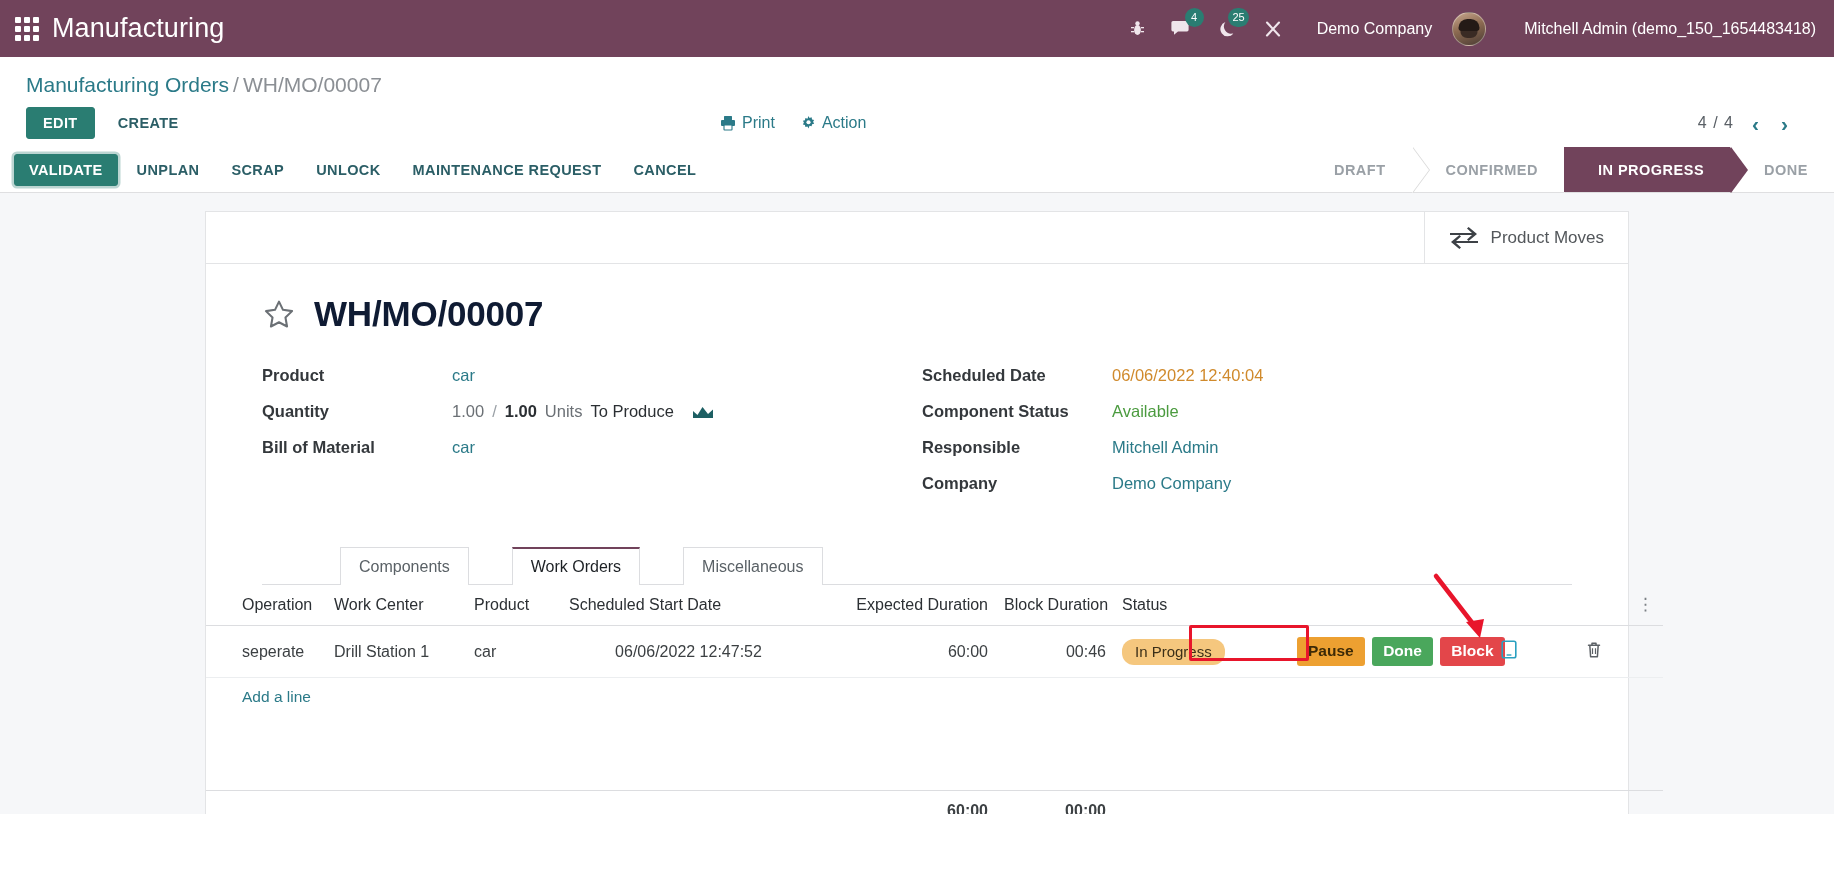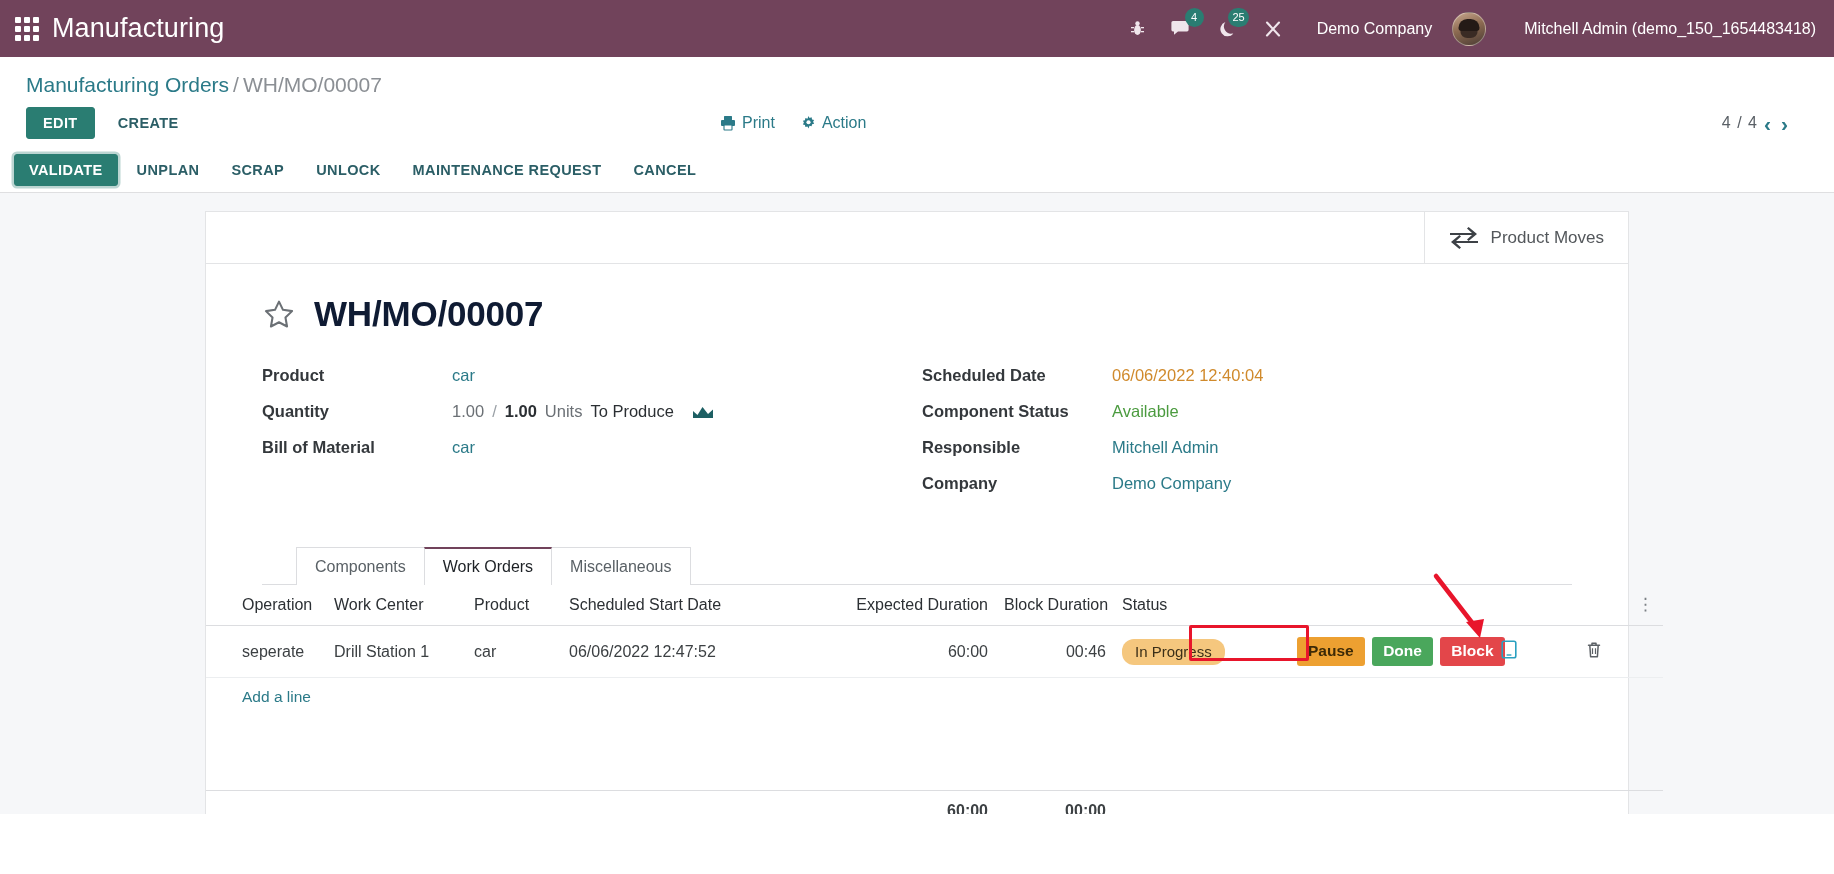--- a/index.html
+++ b/index.html
@@ -154,21 +154,21 @@
     cursor: pointer;
     display: flex;
     align-items: center;
     gap: 6px;
     white-space: nowrap;
   }
   .pager {
     margin-left: auto;
     display: flex;
     align-items: center;
-    gap: 2px;
+    gap: 14px;
     color: #5a6066;
     font-size: 16px;
     padding-right: 20px;
   }
   .pager-value { letter-spacing: 1px; }
   .pager-btn {
     color: #2b7a88;
     cursor: pointer;
     font-size: 21px;
     line-height: 1;
@@ -350,20 +350,21 @@
     font-size: 16px;
     color: #5a6166;
     padding: 10px 18px 9px 18px;
     border: 1px solid #dcdde0;
     border-bottom: none;
     background: #ffffff;
     cursor: pointer;
     margin-right: -1px;
     position: relative;
     top: 1px;
+    margin-left: 44px;
   }
   .tab.active {
     color: #1d2125;
     font-weight: 400;
     border-top: 2px solid #71435b;
     background: #ffffff;
     z-index: 2;
     padding-top: 9px;
   }
   .tab.active::after {
@@ -393,21 +394,21 @@
     padding: 11px 8px;
     border-bottom: 1px solid #eceef0;
     color: #3c4043;
     vertical-align: middle;
     white-space: nowrap;
   }
   .wo-table tbody td.num { text-align: right; }
   .col-op { width: 120px; padding-left: 36px !important; }
   .col-wc { width: 140px; }
   .col-pr { width: 95px; }
-  .col-sd { width: 255px; }
+  .col-sd { width: 255px; text-align: center; }
   .col-ed { width: 180px; }
   .col-rd { width: 118px; }
   .col-st { width: 175px; }
   .col-ac { width: 200px; }
   .col-tb { width: 70px; }
   .col-tr { width: 70px; }
   .col-opt { width: 34px; }
 
   .opt-dots {
     color: #7b8085; cursor: pointer; font-size: 17px;
@@ -563,20 +564,26 @@
 <div class="statusbar-row">
   <div class="sb-buttons">
     <button class="btn-validate">VALIDATE</button>
     <button class="btn-plain">UNPLAN</button>
     <button class="btn-plain">SCRAP</button>
     <button class="btn-plain">UNLOCK</button>
     <button class="btn-plain">MAINTENANCE REQUEST</button>
     <button class="btn-plain">CANCEL</button>
   </div>
 
+  <div class="pipeline">
+    <div class="pstep first">DRAFT</div>
+    <div class="pstep">CONFIRMED</div>
+    <div class="pstep active">IN PROGRESS</div>
+    <div class="pstep last">DONE</div>
+  </div>
 </div>
 
 <div class="sheet-bg">
   <div class="sheet">
 
     <div class="stat-bar">
       <div class="stat-btn">
         <span style="line-height:0">
           <svg width="30" height="22" viewBox="0 0 30 22" fill="#3d4146">
             <path d="M1 6h22l-5-4.5 1.6-1.5L28 7 19.6 14 18 12.5 23 8H1z"></path>

